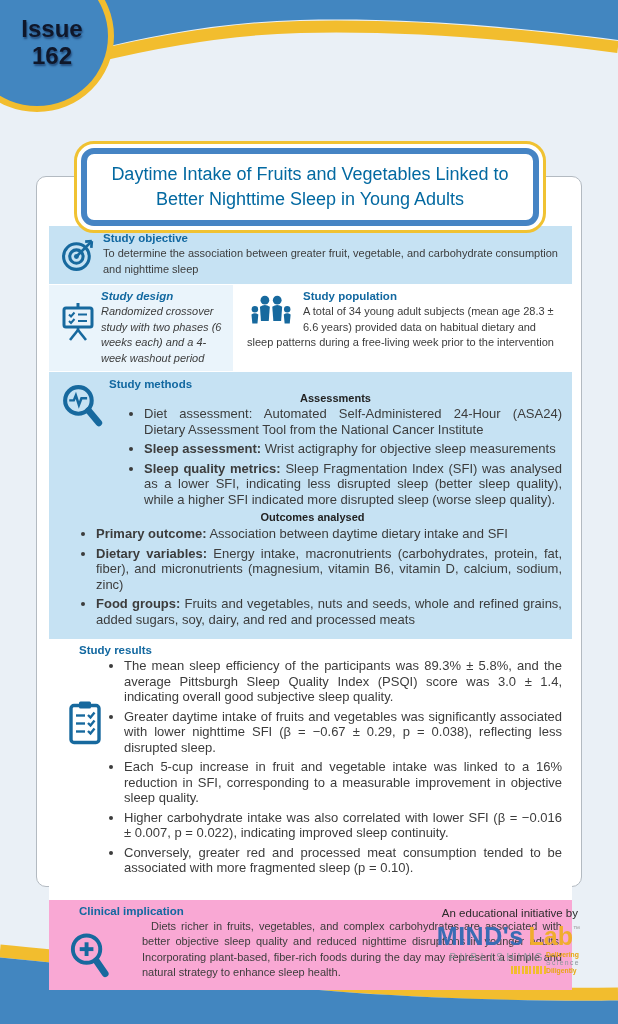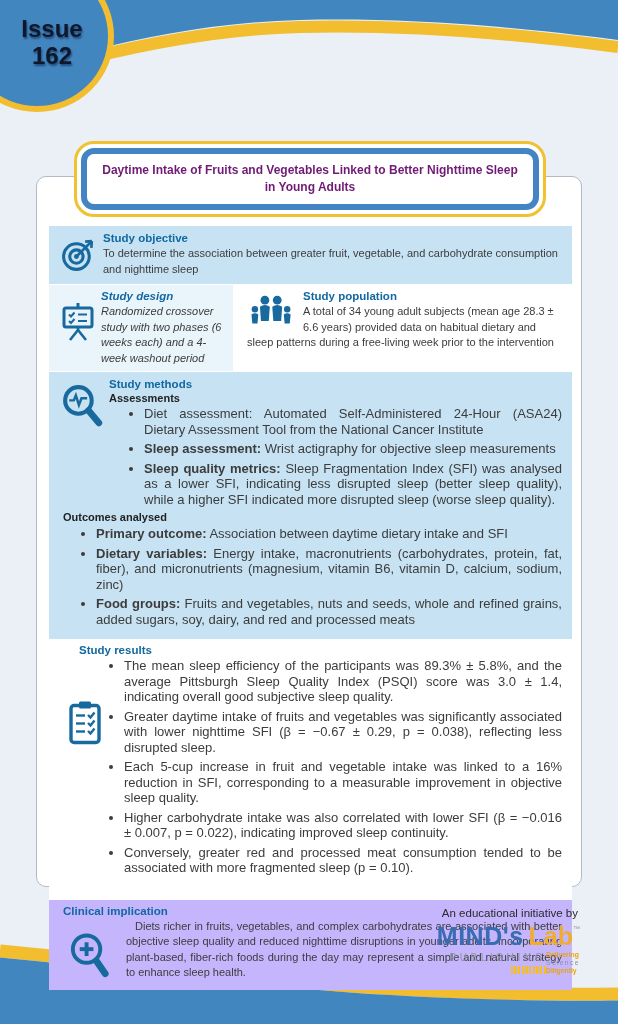--- a/index.html
+++ b/index.html
@@ -18,30 +18,30 @@
     display:flex; flex-direction:column; align-items:center; justify-content:center;
     padding-left:30px; padding-top:14px; }
   .issue-circle .t { color:#0f172a; font-weight:bold; font-size:24px; line-height:1.12;
     text-shadow:1px 2px 2px rgba(10,30,70,.55); text-align:center; }
 
   
   .title-wrap { position:absolute; left:74px; top:141px; width:472px;
     border:3px solid #f0c232; border-radius:20px; background:#fff; padding:4px; z-index:5; }
   .title-inner { border:6px solid #4584c4; border-radius:13px; background:#fff;
     padding:8px 14px; text-align:center; }
-  .title-text { color:#701a75; font-weight:bold; font-size:12px; line-height:1.4; }
+  .title-text { color:#0369a1; font-weight:normal; font-size:18px; line-height:1.4; }
 
   
   .card { position:absolute; left:36px; top:176px; width:546px; height:711px;
     background:#fff; border:1px solid #b3bac1; border-radius:10px; }
   .card-inner { position:absolute; top:49px; left:12px; right:9px; }
 
   .sec-head { color:#1268a0; font-weight:bold; font-size:11.5px; margin-bottom:2px; }
   .body-txt { color:#3c3c3c; font-size:11px; line-height:15.5px; }
-  .bold-sub { color:#222; font-weight:bold; font-size:11px; }
+  .bold-sub { color:#222; font-weight:bold; font-size:11px;text-align:center; }
   .just { text-align:justify; }
 
   
   .sec-objective { background:#c6e2f3; display:flex; padding:6px 8px 7px 6px; }
   .obj-icon-box { width:48px; display:flex; align-items:center; justify-content:center; }
   .obj-txt { flex:1; }
 
   
   .row-2col { display:flex; margin-top:1px; }
   .col-design { width:184px; background:#eaf4fb; padding:5px 6px 5px 6px; display:flex; }
@@ -61,21 +61,21 @@
   ul.outcomes { padding-left:41px; margin:2px 0 0 0; }
   .sub2 { margin:2px 0 3px 8px; }
 
   
   .sec-results { background:#fff; position:relative; padding:5px 10px 20px 6px; }
   .results-icon { position:absolute; left:16px; top:60px; }
   .r-head { margin-left:24px; }
   ul.results { padding-left:69px; margin:2px 0 0 0; }
 
   
-  .sec-clinical { background:#c4b5fd; position:relative; padding:5px 10px 9px 6px; }
+  .sec-clinical { background:#f9a8d4; position:relative; padding:5px 10px 9px 22px; }
   .clinical-icon { position:absolute; left:18px; top:30px; }
   .c-head { margin-left:8px; }
   .clin-text { margin-left:71px; text-indent:9px; }
 
   
   .initiative { position:absolute; top:907px; right:40px; font-size:11.5px; color:#2a2a2a; }
   .logo { position:absolute; top:924px; right:38px; display:flex; flex-direction:column; align-items:flex-end; }
   .logo-row1 { display:flex; align-items:flex-start; line-height:1; }
   .logo-mind { font-weight:bold; font-size:25px; color:#3a6cb4; letter-spacing:0.5px; }
   .logo-lab { font-weight:bold; font-size:25px; color:#f0ad2d; margin-left:5px; }

